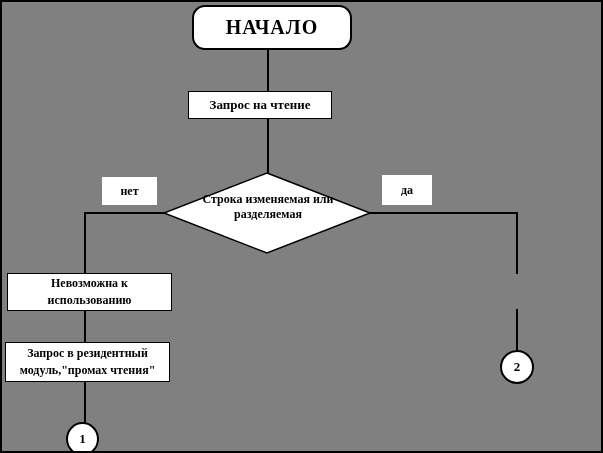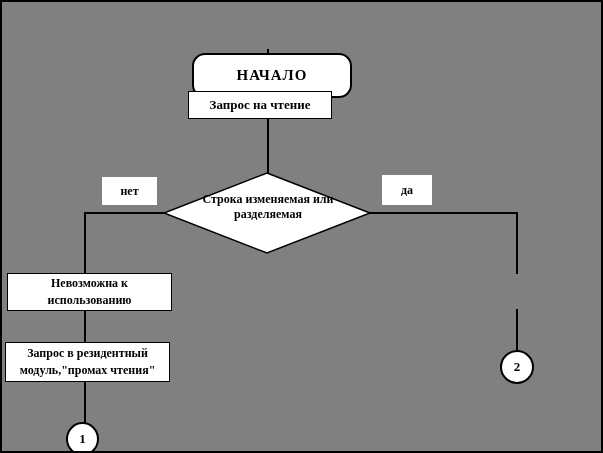--- a/index.html
+++ b/index.html
@@ -32,21 +32,21 @@
   .terminator{border-radius:13px;}
   .plain{border:none;}
   .circle{border-radius:50%;}
   .diamond-svg{position:absolute;left:160px;top:167px;}
   .diamond-label{
     position:absolute;
     left:175px;top:190px;width:182px;
     text-align:center;
     font-size:12px;line-height:15px;
   }
-  .fs15{font-size:15px;letter-spacing:1px;margin-top:48px;}
+  .fs15{font-size:20px;letter-spacing:1px;}
   .fs13{font-size:13px;}
   .fs12{font-size:12px;line-height:17px;}
   .fs12s{font-size:12px;}
 </style>
 </head>
 <body>
 
 <div class="canvas">
 
   <div class="line" style="left:265px;top:47px;width:2px;height:44px;"></div>

